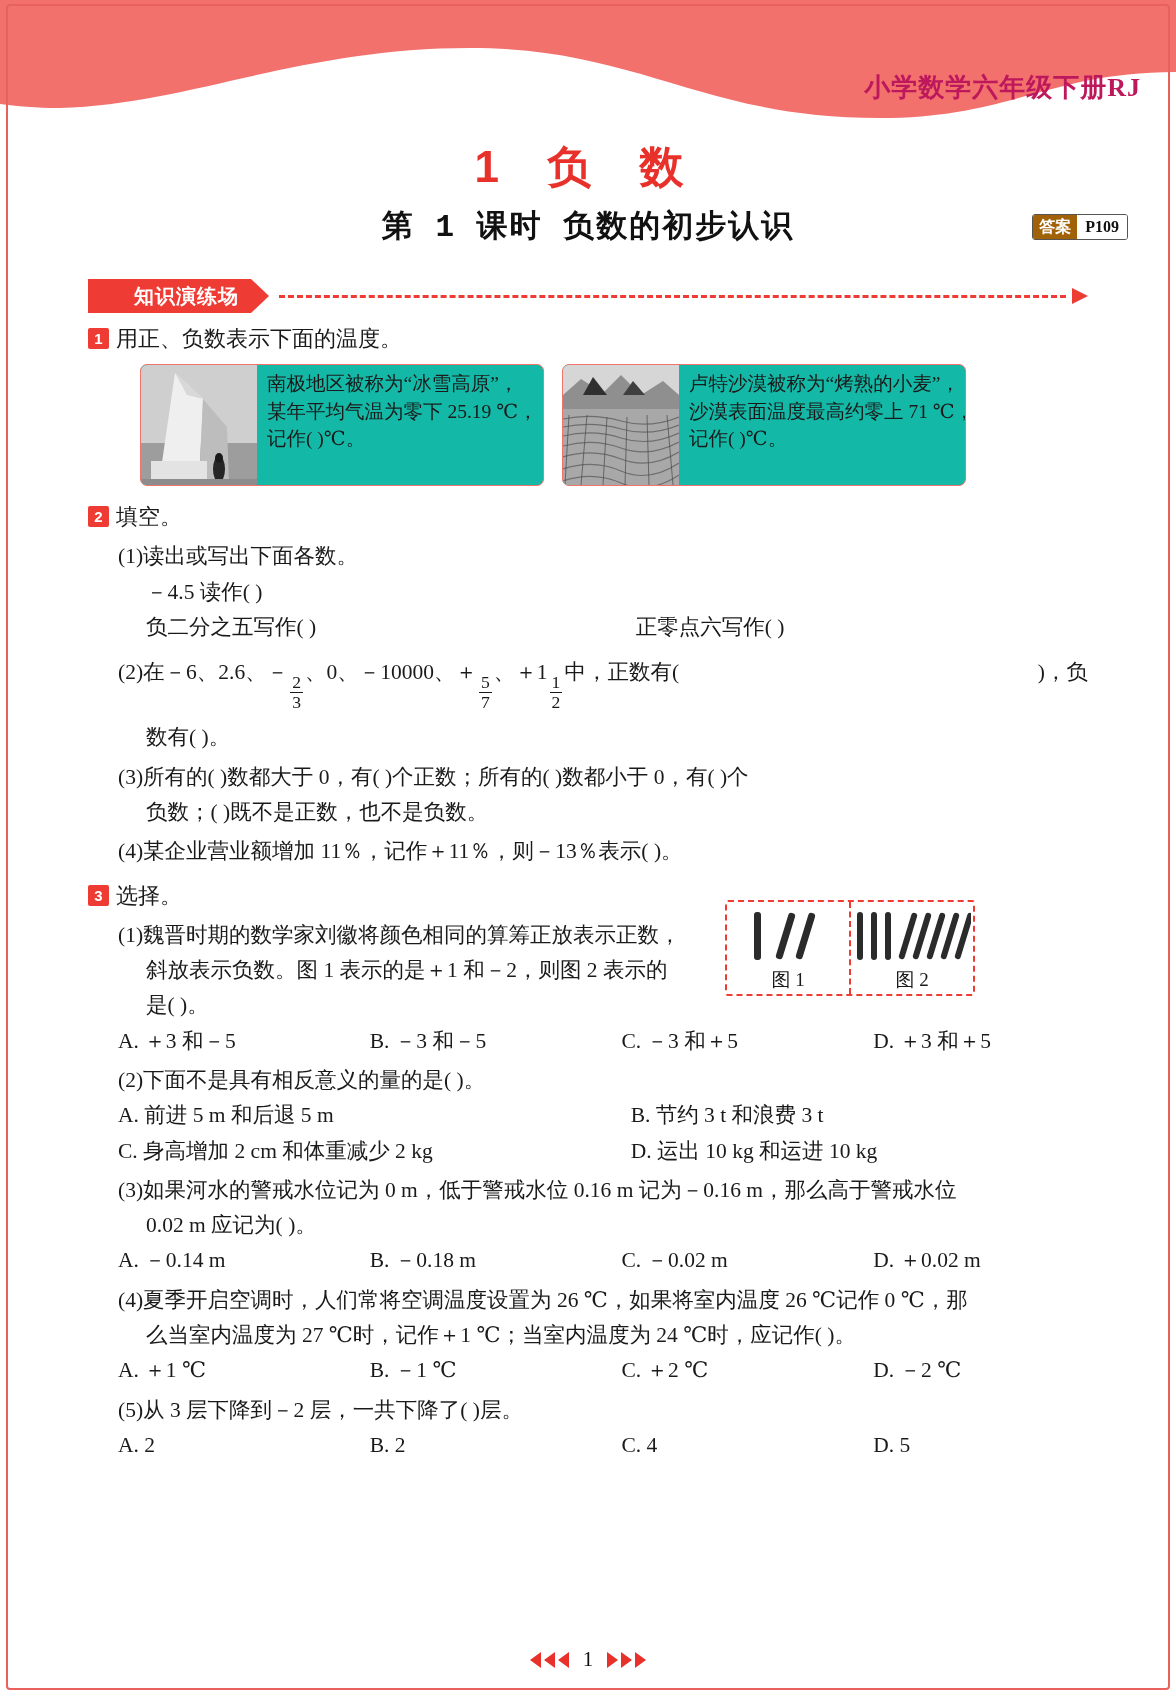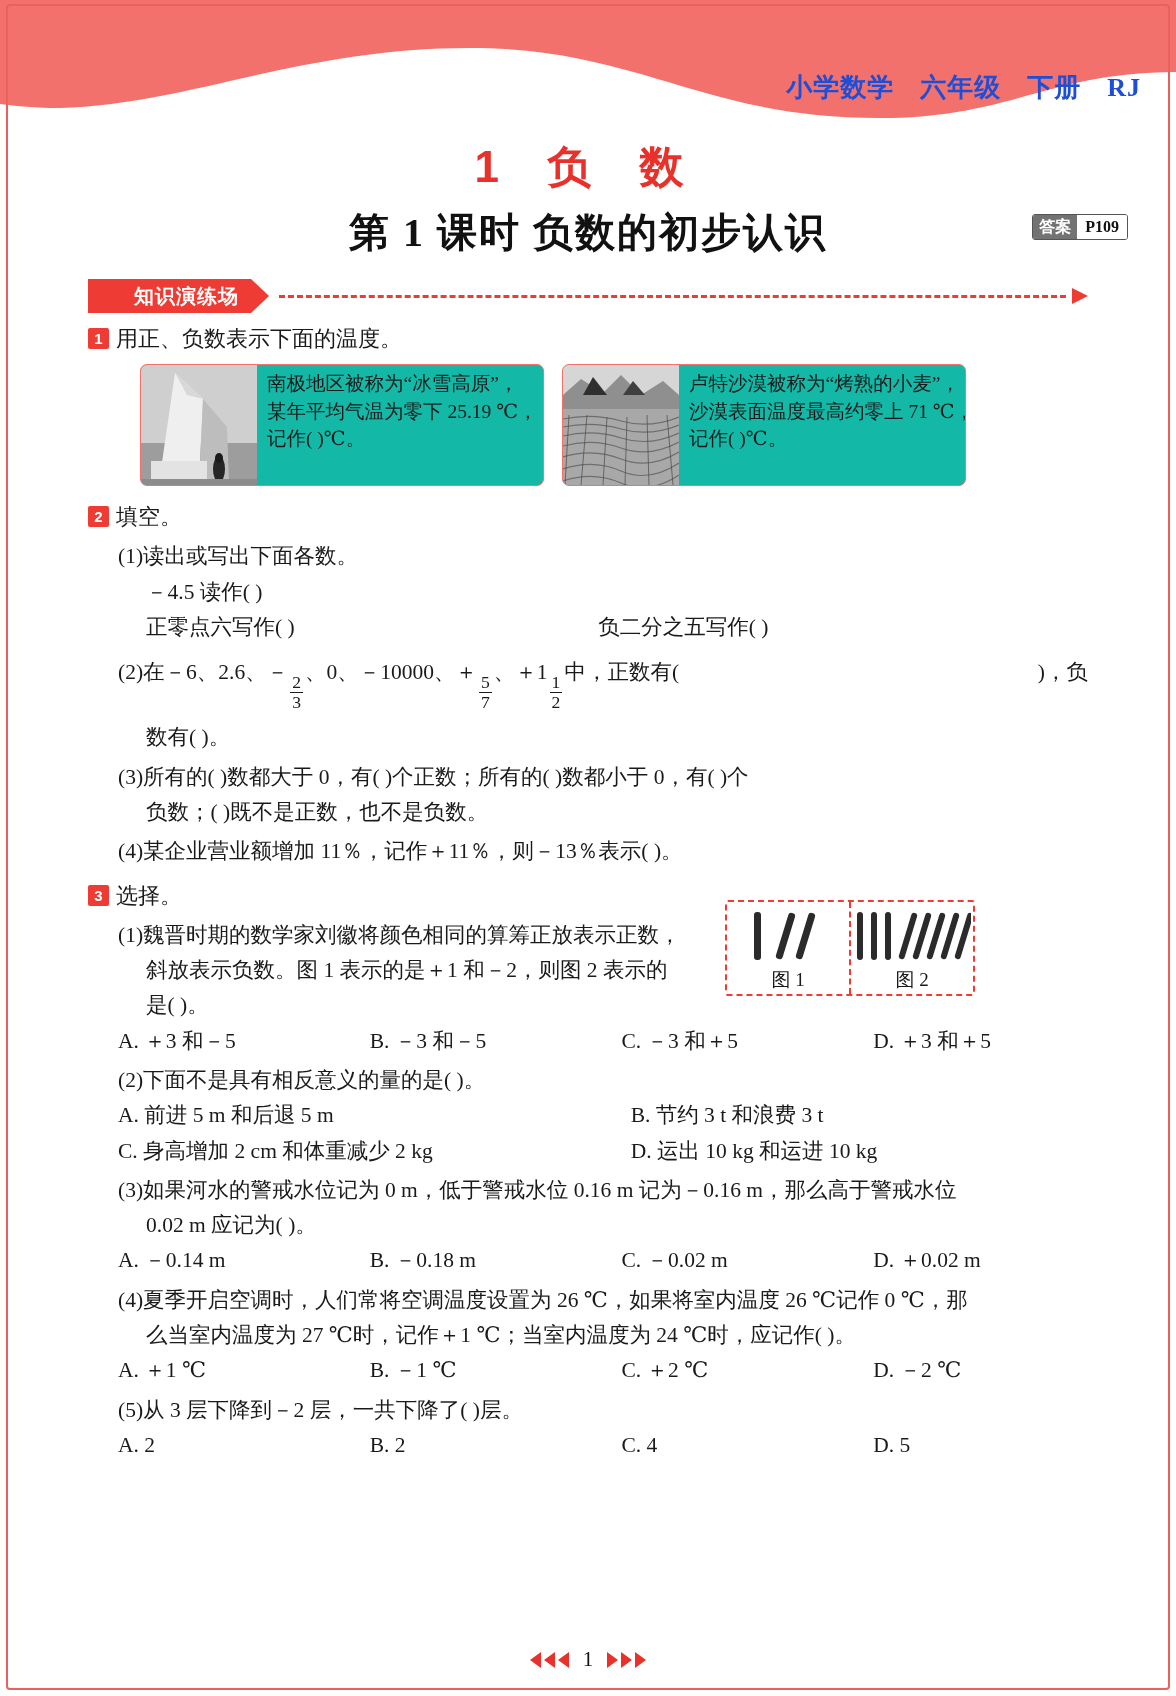--- a/index.html
+++ b/index.html
@@ -15,23 +15,23 @@
 
   
   #header-band {
     position: absolute; top:0; left:0; width:1176px; height:130px;
     overflow: hidden;
   }
   #header-band svg { display:block; }
   #header-title {
     position:absolute; top:70px; right:35px;
     font-family:"Liberation Sans","DejaVu Sans",sans-serif;
-    font-weight:bold; font-size:26px; color:#1d4ed8;
+    font-weight:bold; font-size:26px; color:#be185d;
     letter-spacing:1px;
-    display:flex; gap:26px; align-items:baseline;
+    display:flex; align-items:baseline;
     z-index:5;
   }
   #header-title .rj { font-family:"Liberation Serif",serif; }
 
   
   #page-border {
     position:absolute; top:4px; left:6px;
     width:1164px; height:1686px;
     border:2px solid #e8615c; border-radius:4px;
     pointer-events:none;
@@ -44,32 +44,32 @@
     color:#e8312a;
     font-family:"Liberation Sans","DejaVu Sans",sans-serif;
     font-weight:bold; font-size:44px;
     letter-spacing:18px;
   }
   #lesson-row {
     position:absolute; top:205px; left:0; width:1176px;
     display:flex; align-items:center; justify-content:center;
   }
   #lesson-title {
-    font-family:Liberation Serif, serif;
-    font-weight:bold; font-size:40px; color:#111;
+    font-family:Liberation Mono, monospace;
+    font-weight:bold; font-size:31px; color:#111;
     letter-spacing:2px;
   }
   #answer-chip {
     position:absolute; top:214px; right:48px;
     display:flex; align-items:stretch;
     border:1px solid #555; border-radius:3px; overflow:hidden;
     font-size:16px; height:26px;
   }
   #answer-chip .k {
-    background:#737373; color:#fff; padding:2px 6px;
+    background:#a16207; color:#fff; padding:2px 6px;
     font-family:"Liberation Sans",sans-serif; font-weight:bold;
     display:flex; align-items:center;
   }
   #answer-chip .v {
     background:#fff; color:#111; padding:2px 8px;
     font-family:"Liberation Serif",serif; font-weight:bold;
     display:flex; align-items:center;
   }
 
   
@@ -285,22 +285,22 @@
   <div class="qhead">
     <span class="qnum">2</span><span>填空。</span>
   </div>
 
   <div class="para indent">(1)读出或写出下面各数。</div>
 
   <div class="para indent2" style="display:flex;">
     <div style="width:52%">－4.5 读作(                )</div>
   </div>
   <div class="para indent2" style="display:flex;">
+    <div style="width:52%">负二分之五写作(             )</div>
     <div style="width:48%">正零点六写作(             )</div>
-    <div style="width:52%">负二分之五写作(             )</div>
   </div>
 
   <div class="para indent" style="margin-top:12px;">
     <span>(2)在－6、2.6、－</span><span class="frac">
         <span class="num">2</span>
         <span class="den">3</span>
       </span><span>、0、－10000、＋</span><span class="frac">
         <span class="num">5</span>
         <span class="den">7</span>
       </span><span>、＋1</span><span class="frac">

